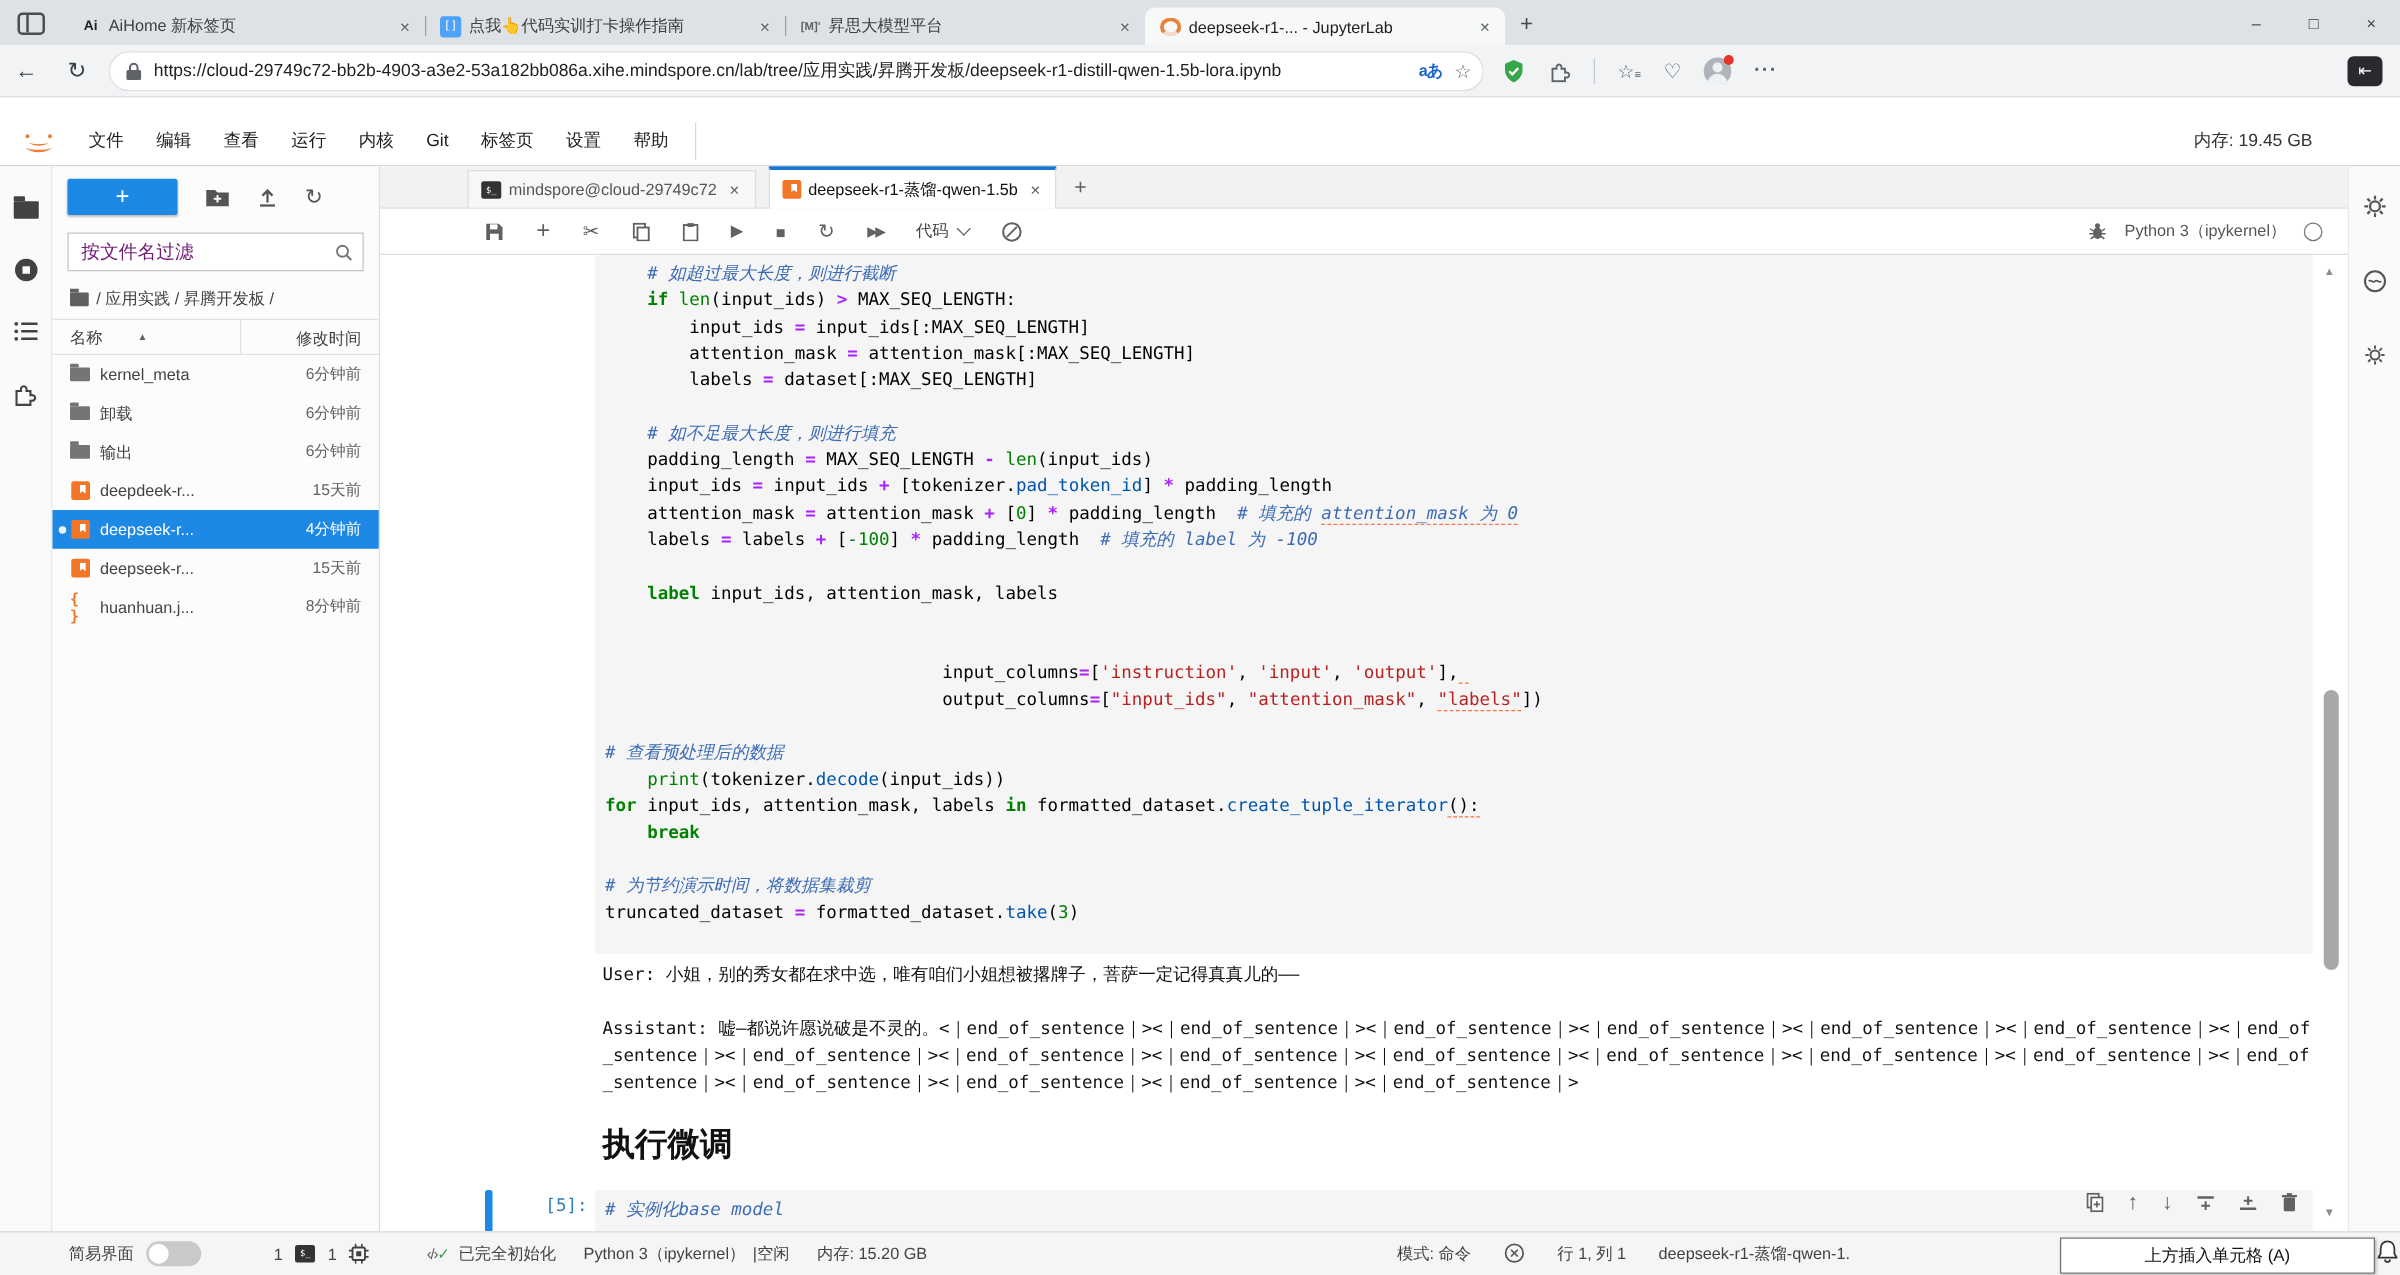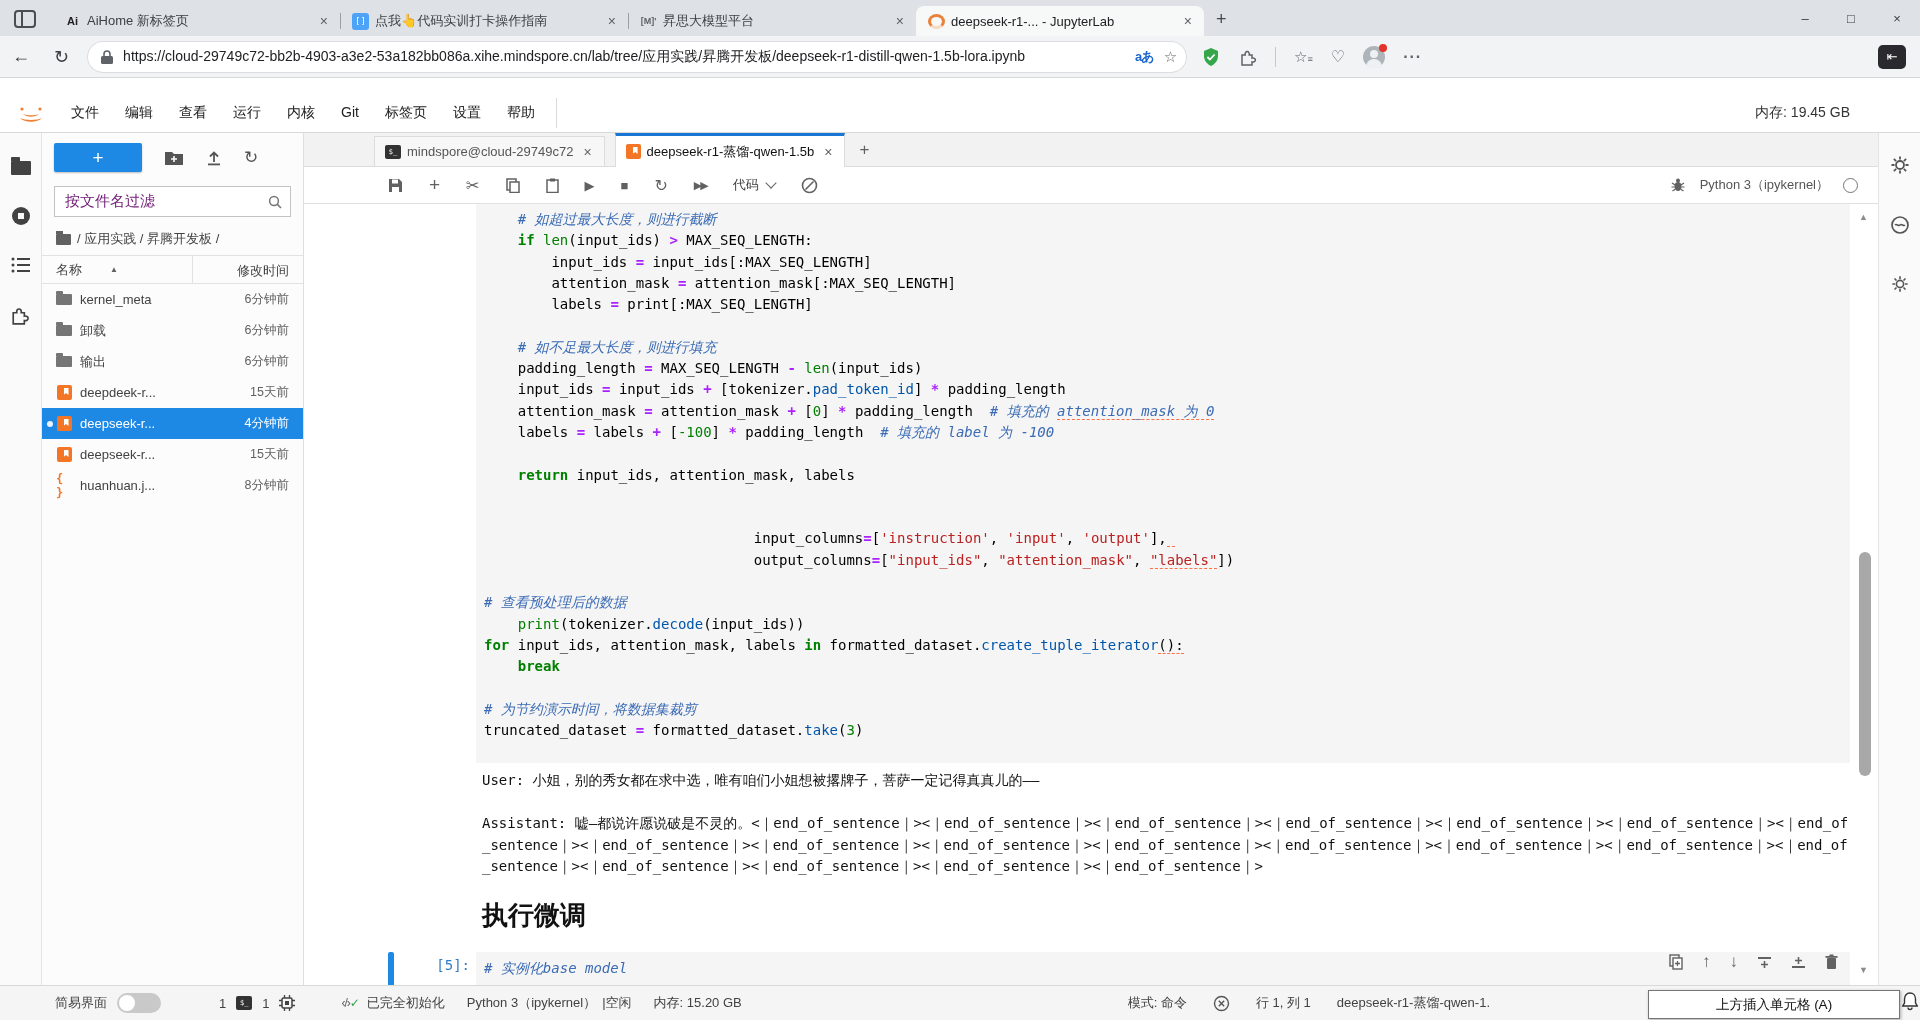--- a/index.html
+++ b/index.html
@@ -138,21 +138,21 @@
 
   
   .statusbar { height:35px; background:#f5f5f5; border-top:1px solid #d9d9d9; display:flex; align-items:center;
     font-size:13px; color:#424242; padding:0 14px 0 55px; position:relative; }
   .toggle { width:44px; height:20px; border-radius:10px; background:#c9c9c9; margin-left:10px; position:relative; }
   .toggle::before { content:''; position:absolute; left:2px; top:2px; width:16px; height:16px; border-radius:50%; background:#fff; }
   .sb-gap { margin-left:58px; display:flex; align-items:center; gap:10px; }
   .sb-item { display:flex; align-items:center; gap:8px; }
   .green-check { color:#2e9e44; font-weight:bold; font-size:12px; }
   .code-brackets { color:#616161; font-size:12px; letter-spacing:-1px; }
-  .sb-right { position:absolute; right:430px; display:flex; align-items:flex-end; gap:26px; }
+  .sb-right { position:absolute; right:440px; display:flex; align-items:flex-start; gap:26px; }
   .tip-box { position:fixed; left:1648px; top:990px; width:252px; height:29px; background:#fff; border:1px solid #767676;
     box-shadow:1px 1px 3px rgba(0,0,0,.3); display:flex; align-items:center; justify-content:center; font-size:13.5px; color:#111; z-index:50; }
   .bell { position:fixed; left:1902px; top:992px; z-index:51; }
 
   svg { display:block; }
 </style>
 </head>
 <body>
 
 <div class="tabstrip">
@@ -408,29 +408,29 @@
         <span class="kernel-circle"></span>
       </div>
     </div>
 
     <div class="nbarea">
       <div class="codecell" id="code-lines">
           <div class="code-line"><span class="tok-comment">    # 如超过最大长度，则进行截断</span></div>
           <div class="code-line"><span class="tok-plain">    </span><span class="tok-keyword">if</span><span class="tok-plain"> </span><span class="tok-builtin">len</span><span class="tok-plain">(input_ids) </span><span class="tok-operator">&gt;</span><span class="tok-plain"> MAX_SEQ_LENGTH:</span></div>
           <div class="code-line"><span class="tok-plain">        input_ids </span><span class="tok-operator">=</span><span class="tok-plain"> input_ids[:MAX_SEQ_LENGTH]</span></div>
           <div class="code-line"><span class="tok-plain">        attention_mask </span><span class="tok-operator">=</span><span class="tok-plain"> attention_mask[:MAX_SEQ_LENGTH]</span></div>
-          <div class="code-line"><span class="tok-plain">        labels </span><span class="tok-operator">=</span><span class="tok-plain"> print[:MAX_SEQ_LENGTH]</span></div>
+          <div class="code-line"><span class="tok-plain">        labels </span><span class="tok-operator">=</span><span class="tok-plain"> dataset[:MAX_SEQ_LENGTH]</span></div>
           <div class="code-line"> </div>
           <div class="code-line"><span class="tok-comment">    # 如不足最大长度，则进行填充</span></div>
           <div class="code-line"><span class="tok-plain">    padding_length </span><span class="tok-operator">=</span><span class="tok-plain"> MAX_SEQ_LENGTH </span><span class="tok-operator">-</span><span class="tok-plain"> </span><span class="tok-builtin">len</span><span class="tok-plain">(input_ids)</span></div>
           <div class="code-line"><span class="tok-plain">    input_ids </span><span class="tok-operator">=</span><span class="tok-plain"> input_ids </span><span class="tok-operator">+</span><span class="tok-plain"> [tokenizer.</span><span class="tok-property">pad_token_id</span><span class="tok-plain">] </span><span class="tok-operator">*</span><span class="tok-plain"> padding_length</span></div>
           <div class="code-line"><span class="tok-plain">    attention_mask </span><span class="tok-operator">=</span><span class="tok-plain"> attention_mask </span><span class="tok-operator">+</span><span class="tok-plain"> [</span><span class="tok-number">0</span><span class="tok-plain">] </span><span class="tok-operator">*</span><span class="tok-plain"> padding_length  </span><span class="tok-comment"># 填充的 </span><span class="tok-comment tok-underline">attention_mask 为 0</span></div>
           <div class="code-line"><span class="tok-plain">    labels </span><span class="tok-operator">=</span><span class="tok-plain"> labels </span><span class="tok-operator">+</span><span class="tok-plain"> [</span><span class="tok-number">-100</span><span class="tok-plain">] </span><span class="tok-operator">*</span><span class="tok-plain"> padding_length  </span><span class="tok-comment"># 填充的 label 为 -100</span></div>
           <div class="code-line"> </div>
-          <div class="code-line"><span class="tok-plain">    </span><span class="tok-keyword">return</span><span class="tok-plain"> input_ids, attention_mask, labels</span></div>
+          <div class="code-line"><span class="tok-plain">    </span><span class="tok-keyword">label</span><span class="tok-plain"> input_ids, attention_mask, labels</span></div>
           <div class="code-line"> </div>
           <div class="code-line"> </div>
           <div class="code-line"><span class="tok-plain">                                input_columns</span><span class="tok-operator">=</span><span class="tok-plain">[</span><span class="tok-string">'instruction'</span><span class="tok-plain">, </span><span class="tok-string">'input'</span><span class="tok-plain">, </span><span class="tok-string">'output'</span><span class="tok-plain">],</span><span class="tok-underline"> </span></div>
           <div class="code-line"><span class="tok-plain">                                output_columns</span><span class="tok-operator">=</span><span class="tok-plain">[</span><span class="tok-string">"input_ids"</span><span class="tok-plain">, </span><span class="tok-string">"attention_mask"</span><span class="tok-plain">, </span><span class="tok-string tok-underline">"labels"</span><span class="tok-plain">])</span></div>
           <div class="code-line"> </div>
           <div class="code-line"><span class="tok-comment"># 查看预处理后的数据</span></div>
           <div class="code-line"><span class="tok-plain">    </span><span class="tok-builtin">print</span><span class="tok-plain">(tokenizer.</span><span class="tok-property">decode</span><span class="tok-plain">(input_ids))</span></div>
           <div class="code-line"><span class="tok-keyword">for</span><span class="tok-plain"> input_ids, attention_mask, labels </span><span class="tok-keyword">in</span><span class="tok-plain"> formatted_dataset.</span><span class="tok-property">create_tuple_iterator</span><span class="tok-plain tok-underline">():</span></div>
           <div class="code-line"><span class="tok-plain">    </span><span class="tok-keyword">break</span></div>
           <div class="code-line"> </div>

